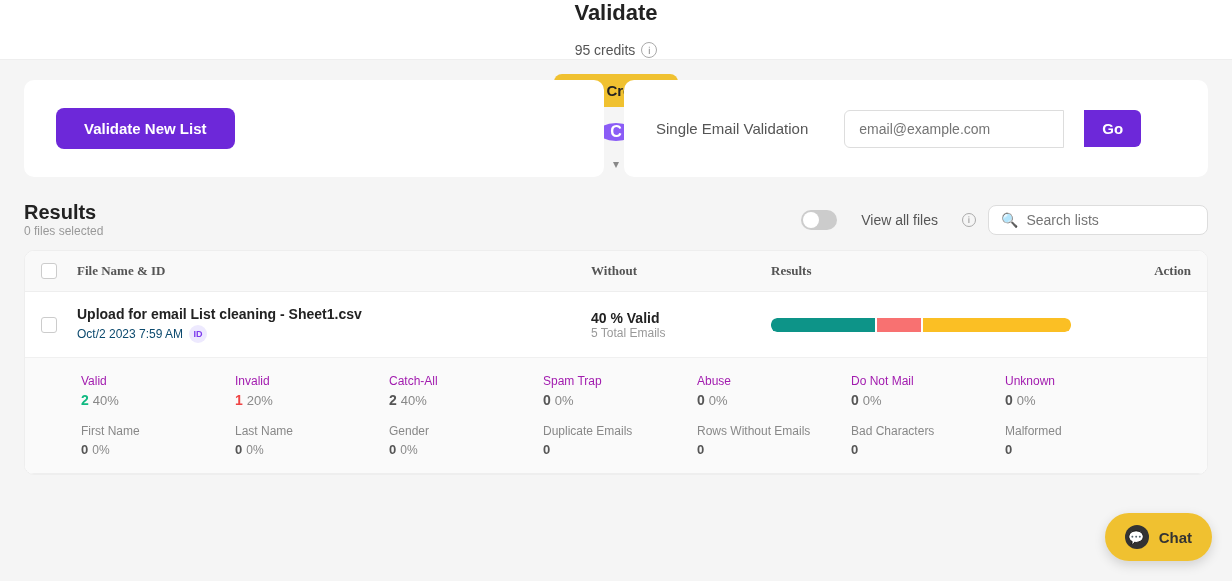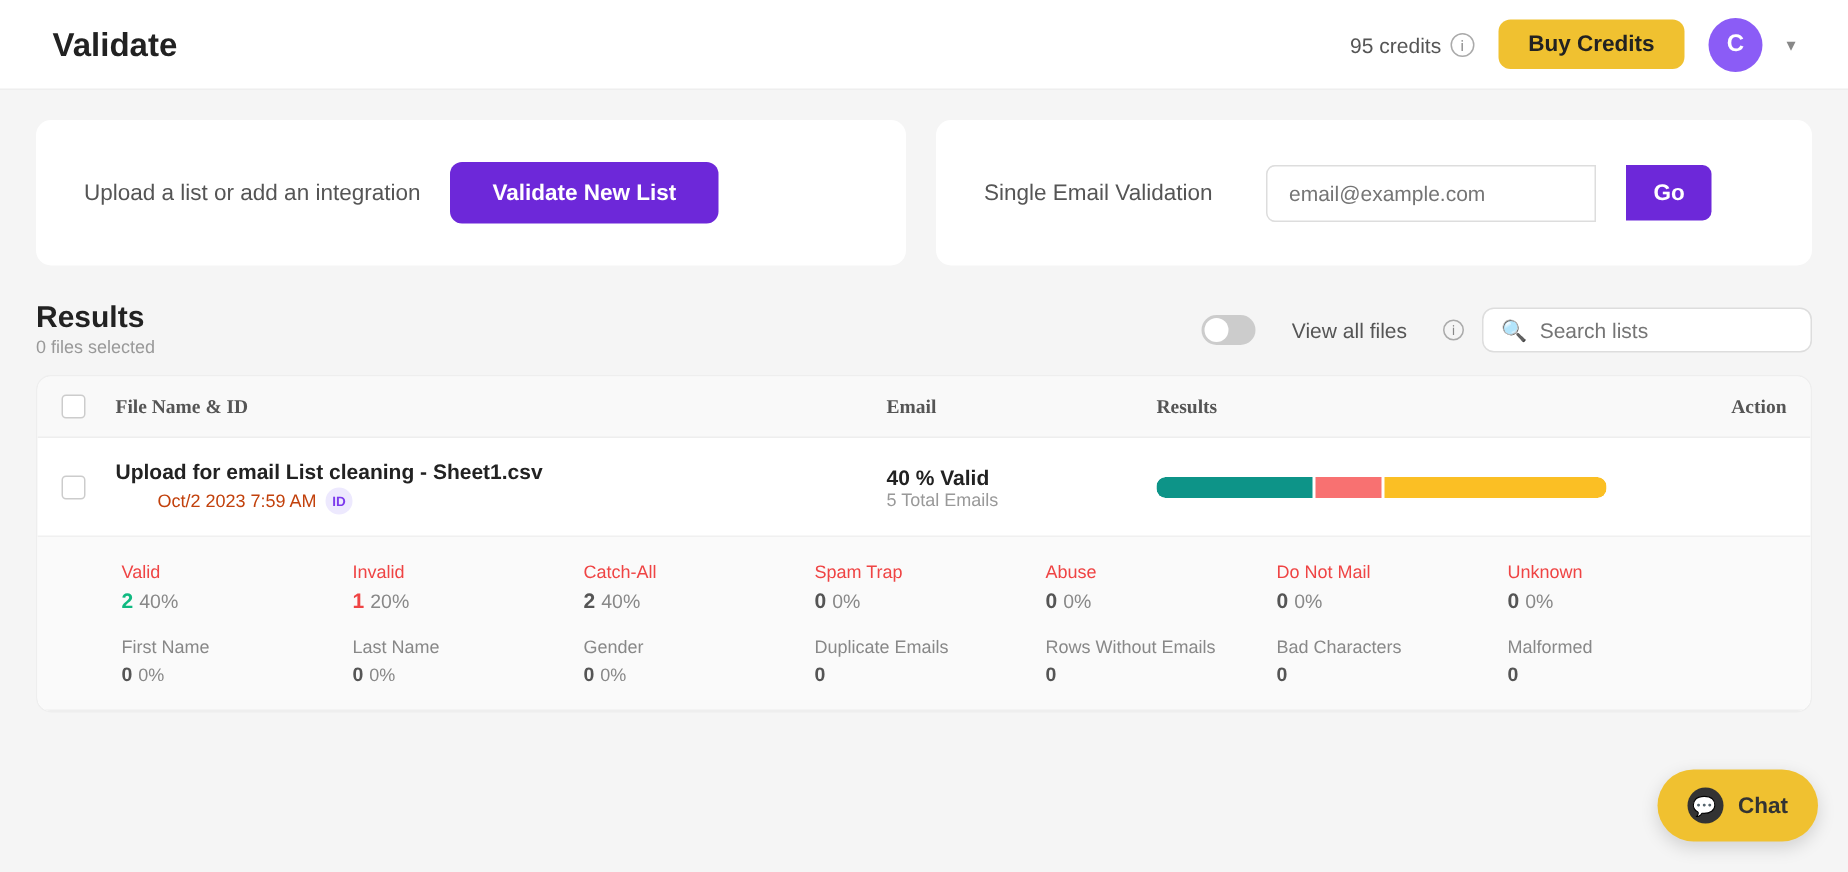--- a/index.html
+++ b/index.html
@@ -8,24 +8,25 @@
       background: #f5f5f5;
       color: #333;
       font-size: 14px;
     }
 
     
     .header {
       background: #fff;
       display: flex;
       align-items: center;
-      padding: 0 35px;
+      padding: 0 8px;
       height: 60px;
       border-bottom: 1px solid #eee;
       gap: 16px;
+      flex-direction: column;
     }
     .header-title {
       font-size: 22px;
       font-weight: 700;
       color: #222;
       flex: 1;
     }
     .credits-area {
       display: flex;
       align-items: center;
@@ -259,22 +260,21 @@
       color: #222;
     }
     .file-meta {
       display: flex;
       align-items: center;
       gap: 6px;
       margin-top: 3px;
     }
     .file-date {
       font-size: 12px;
-      color: #c2410c;
-      margin-left: 28px;
+      color: #0c4a6e;
     }
     .id-badge {
       background: #ede9fe;
       color: #7c3aed;
       border-radius: 50%;
       width: 18px; height: 18px;
       display: inline-flex;
       align-items: center;
       justify-content: center;
       font-size: 9px;
@@ -351,21 +351,21 @@
     }
     .stats-row {
       display: grid;
       grid-template-columns: repeat(7, 1fr);
       gap: 8px;
       margin-bottom: 16px;
     }
     .stat-item {}
     .stat-label {
       font-size: 12px;
-      color: #ef4444;
+      color: #a21caf;
       margin-bottom: 4px;
     }
     .stat-values {
       display: flex;
       align-items: baseline;
       gap: 4px;
     }
     .stat-num {
       font-size: 14px;
       font-weight: 700;
@@ -445,21 +445,20 @@
   <button class="buy-credits-btn">Buy Credits</button>
   <button class="avatar-btn">C</button>
   <span class="chevron-icon">▾</span>
 </div>
 
 <div class="main">
 
   <div class="top-cards">
 
     <div class="card card-upload">
-      <span class="upload-text">Upload a list or add an integration</span>
       <button class="validate-btn">Validate New List</button>
     </div>
 
     <div class="card card-email">
       <span class="single-email-label">Single Email Validation</span>
       <input class="email-input" type="text" placeholder="email@example.com" style="">
       <button class="go-btn">Go</button>
     </div>
   </div>
 
@@ -483,21 +482,21 @@
     </div>
   </div>
 
   <div class="results-table">
 
     <div class="table-header">
       <div>
         <div class="checkbox"></div>
       </div>
       <div>File Name &amp; ID</div>
-      <div>Email</div>
+      <div>Without</div>
       <div>Results</div>
       <div style="text-align:right">Action</div>
     </div>
 
     <div class="table-row">
       <div class="row-main">
         <div>
           <div class="checkbox"></div>
         </div>
         <div>

